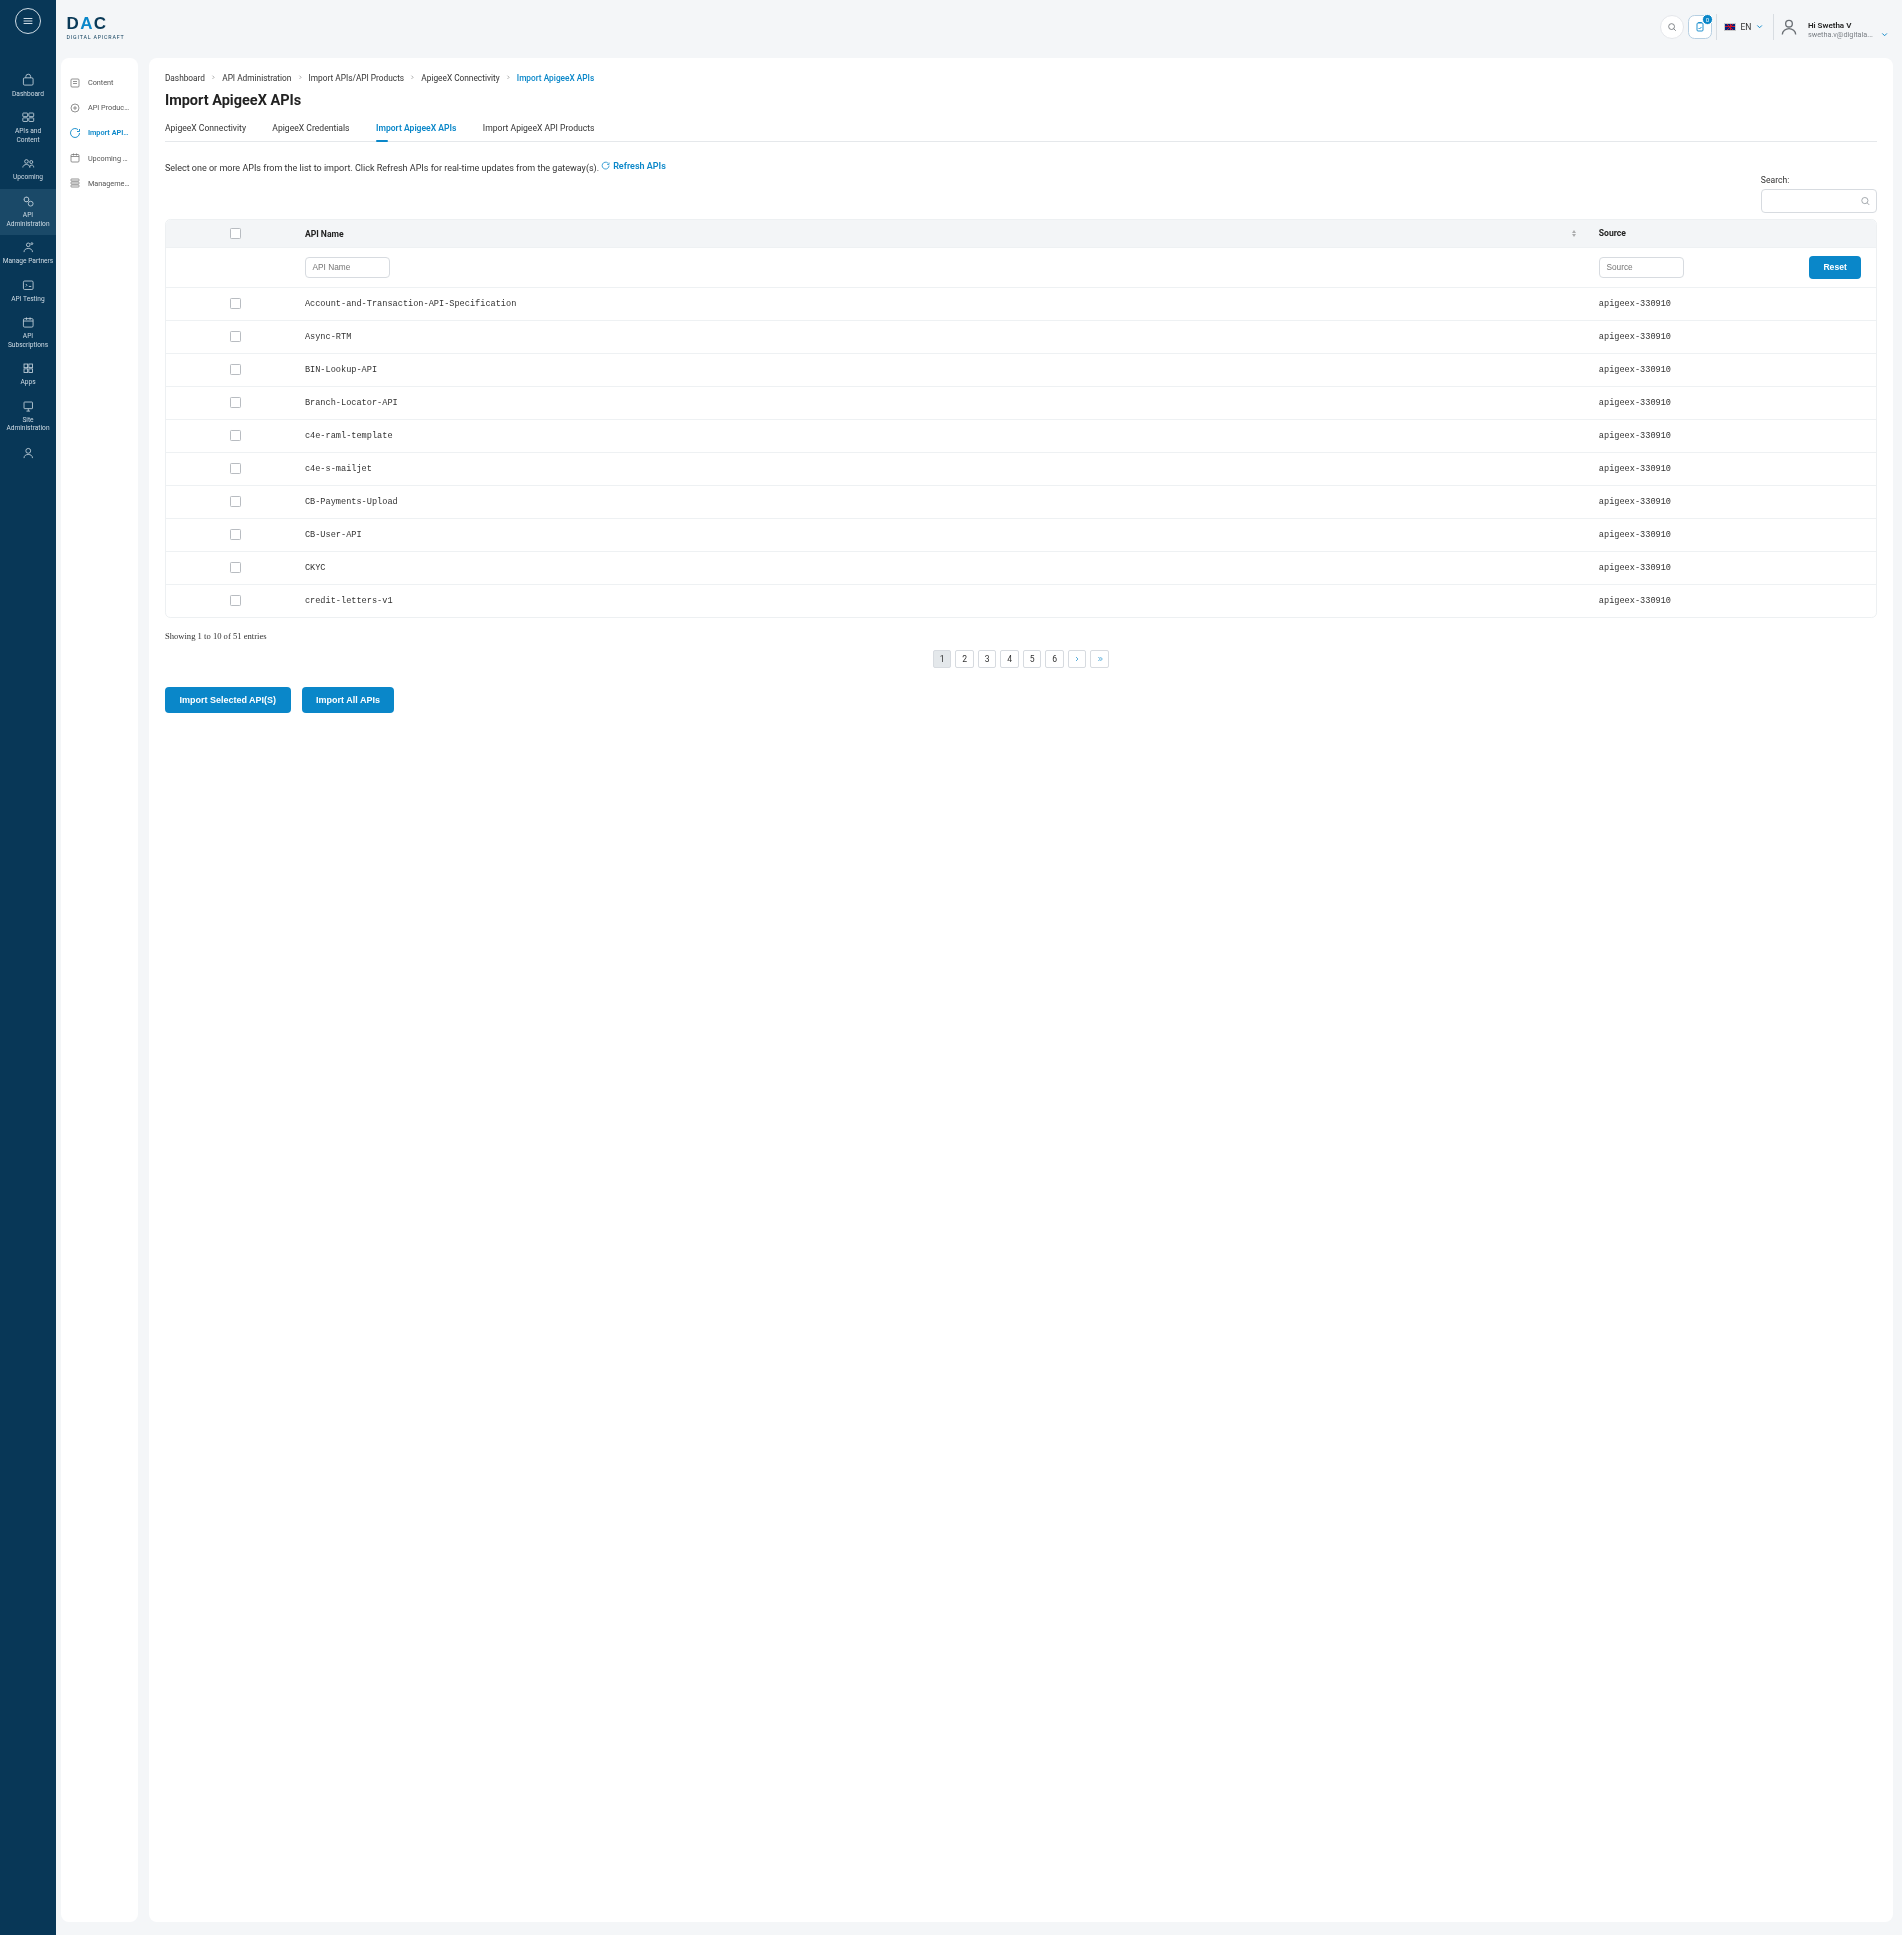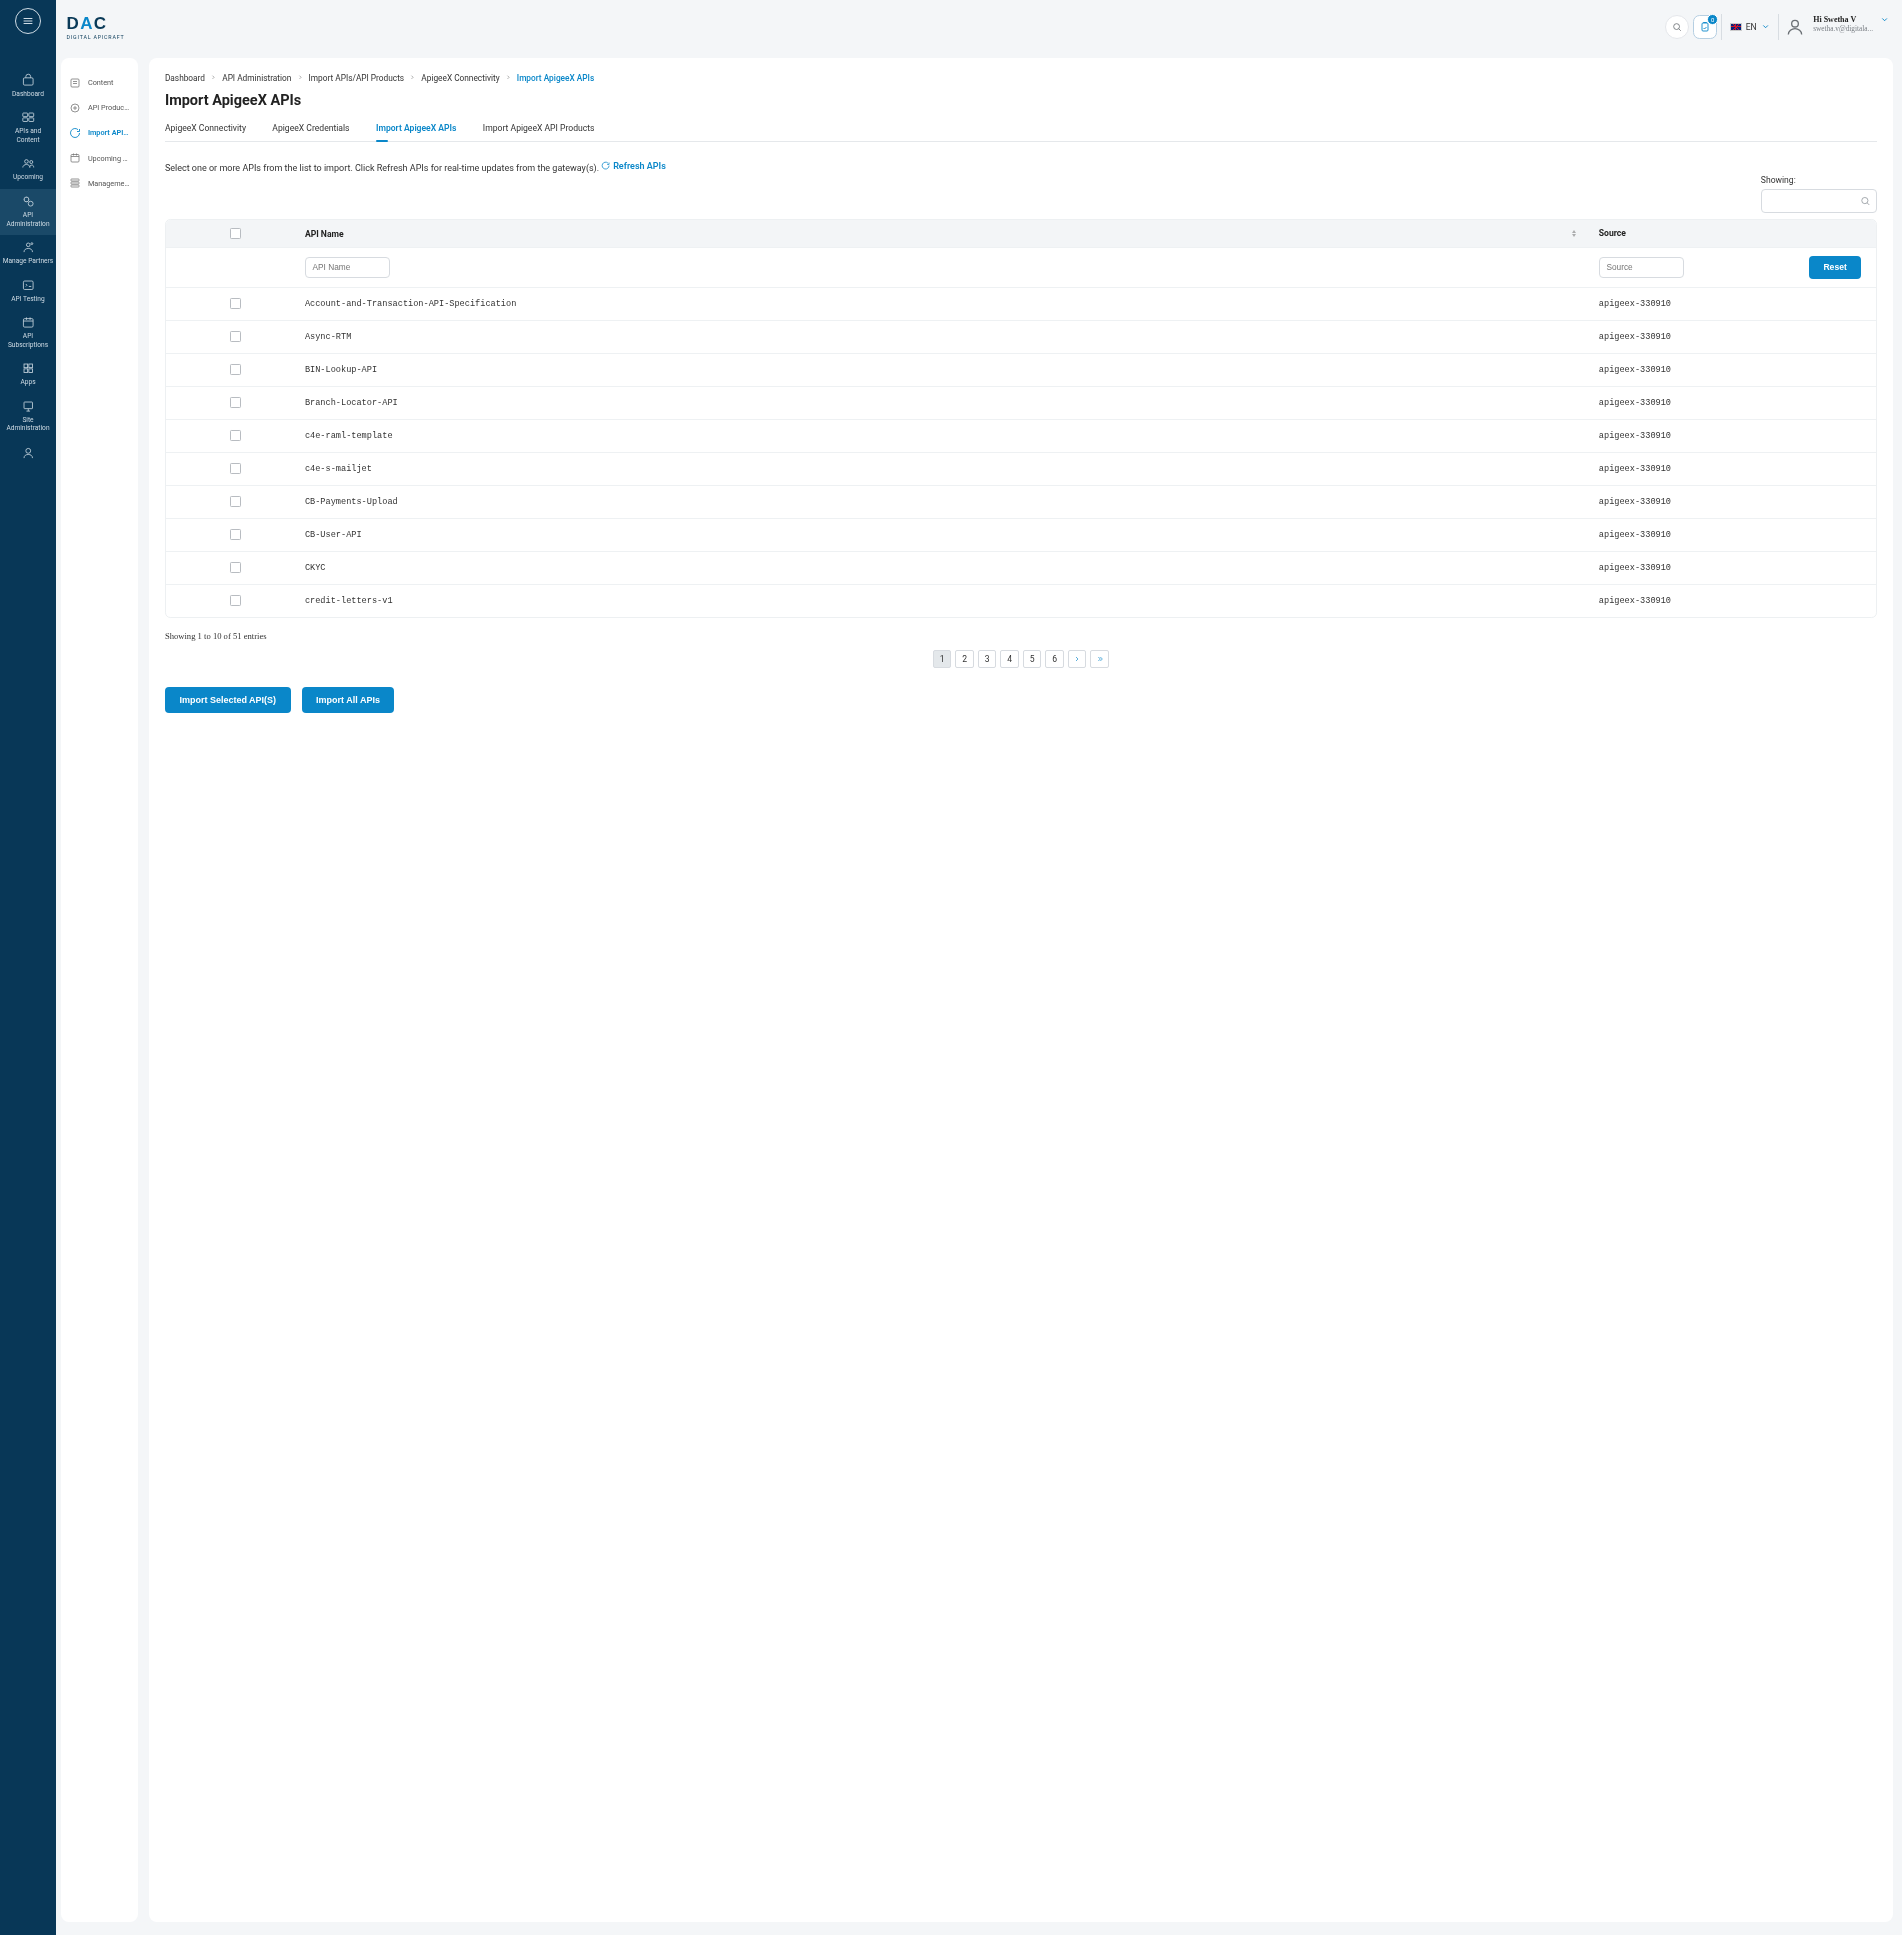--- a/index.html
+++ b/index.html
@@ -34,21 +34,21 @@
   .flag { width:12px; height:8px; background: linear-gradient(#fff,#fff); position:relative; border:0.3px solid #ccc; display:inline-block;}
   .flag::before { content:""; position:absolute; inset:0; background:
     linear-gradient(#cf142b,#cf142b) center/100% 1.3px no-repeat,
     linear-gradient(#cf142b,#cf142b) center/1.3px 100% no-repeat,
     linear-gradient(45deg, transparent 44%, #cf142b 44%, #cf142b 56%, transparent 56%),
     linear-gradient(-45deg, transparent 44%, #cf142b 44%, #cf142b 56%, transparent 56%),
     #00247d;
   }
   .chev { width:9.2px; height:9.2px; }
   .divider-v { width:0.7px; height:26.4px; background:#d8dde2; }
-  .user-block { display:flex; align-items:flex-start; gap:6.6px; cursor:pointer;font-family:Liberation Serif, serif; }
+  .user-block { display:flex; align-items:flex-end; gap:6.6px; cursor:pointer; }
   .avatar { width:24px; height:24px; display:flex; align-items:center; justify-content:center; }
   .user-text .greet { font-size:8px; font-weight:600; color:#222; }
   .user-text .email { font-size:7.3px; color:#7a7f85; max-width:73px; overflow:hidden; text-overflow:ellipsis; white-space:nowrap; }
 
   
   .content-row { flex:1; display:flex; padding: 0 0 13.2px 5.3px; gap: 10.6px; }
 
   .sidebar-secondary { width: 77px; background:#fff; border-radius:8px; padding: 12px 0; flex-shrink:0; margin-top:4px; }
   .sec-item { display:flex; align-items:center; gap:6.6px; padding: 6.6px 8px; font-size:7.3px; color:#555; cursor:pointer; }
   .sec-item svg { width:12px; height:12px; flex-shrink:0; }
@@ -352,21 +352,21 @@
             <svg viewBox="0 0 24 24" fill="none" stroke-width="2">
                 <path d="M21 12a9 9 0 1 1-3-6.7"></path>
                 <polyline points="21 4 21 9 16 9"></polyline>
               </svg>
             <span>Refresh APIs</span>
           </span>
         </p>
 
         <div class="search-row">
           <div class="search-wrap">
-            <label>Showing:</label>
+            <label>Search:</label>
             <div class="search-input-wrap">
               <input type="text" style="">
               <svg viewBox="0 0 24 24" fill="none" stroke-width="2">
                   <circle cx="11" cy="11" r="7"></circle>
                   <line x1="21" y1="21" x2="16" y2="16"></line>
                 </svg>
             </div>
           </div>
         </div>
 

